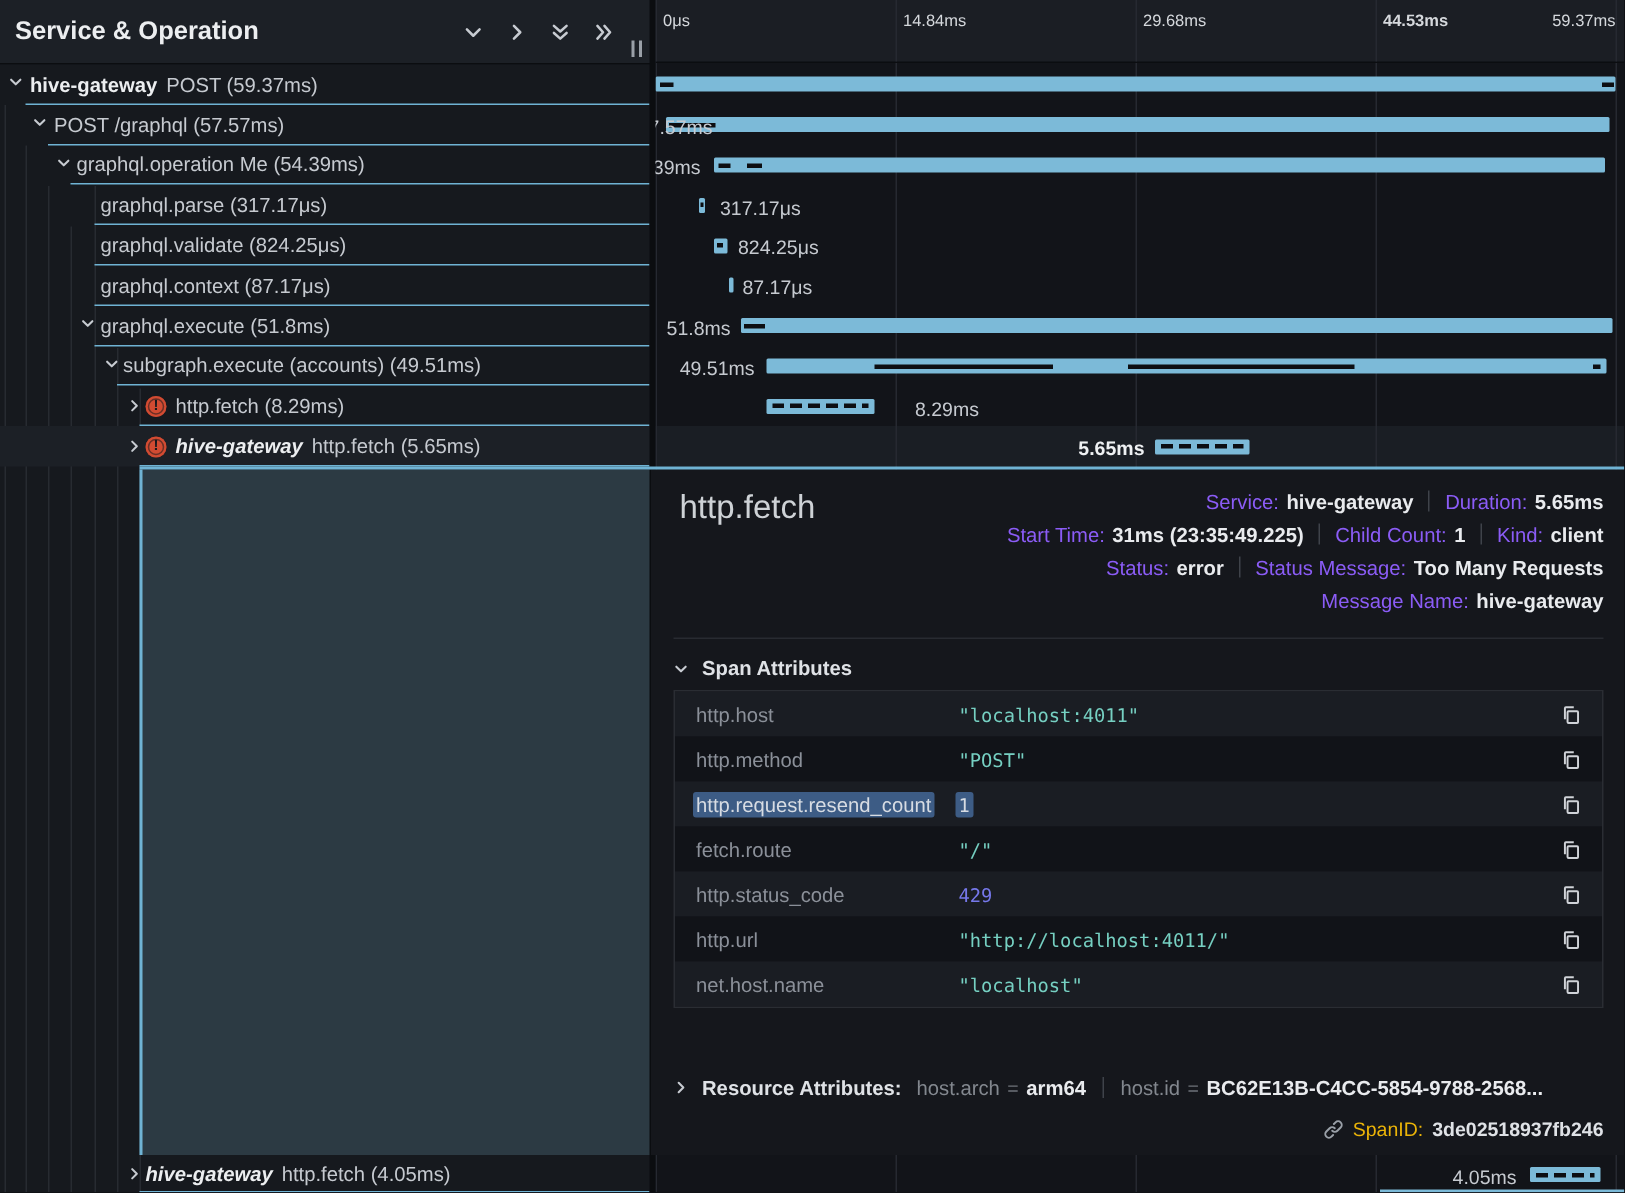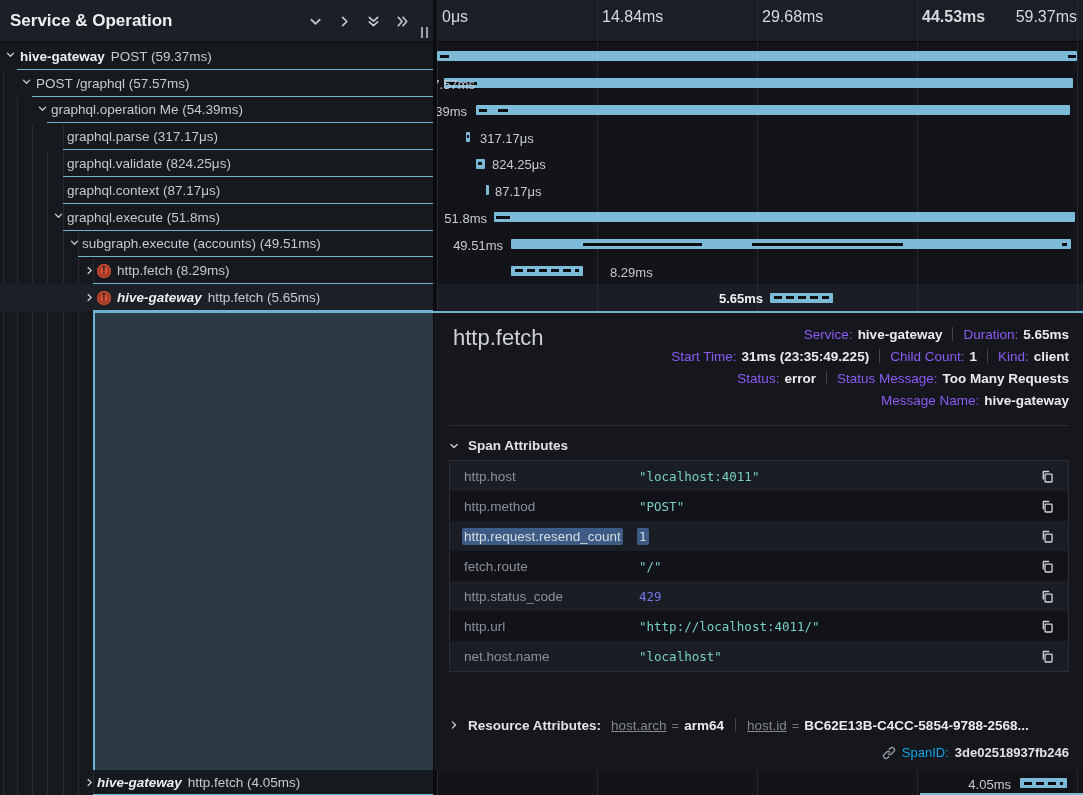--- a/index.html
+++ b/index.html
@@ -42,21 +42,21 @@
   .hl-block {
     position:absolute; left:93px; top:313px; width:341px; height:457px;
     background:#2c3a43; border-left:2px solid #6fb3d4;
   }
   
   .divider { position:absolute; left:433px; top:0; width:4px; height:795px; background:#0b0d10; }
   
   .right { position:absolute; left:437px; top:0; right:0; height:795px; overflow:hidden; }
   .ruler { position:absolute; left:0; top:0; right:0; height:42px; background:#1b1e24; border-bottom:1px solid #0b0d10; }
   .gridline { position:absolute; top:0; bottom:0; width:1px; background:#262931; }
-  .tick { position:absolute; top:8px; font-size:16px; color:#d5d8dc; white-space:nowrap; }
+  .tick { position:absolute; top:8px; font-size:11px; color:#d5d8dc; white-space:nowrap; }
   .rrow-sel { position:absolute; left:0; right:0; top:284.2px; height:26.8px; background:#1a1e24; }
   .bar { position:absolute; height:10px; background:#7cbad8; border-radius:1px; }
   .bar .dash { position:absolute; top:3.5px; height:3px; background:#0c0e12; }
   .bar.dashed:before {
     content:""; position:absolute; left:4px; right:4px; top:3.5px; height:3px;
     background:repeating-linear-gradient(90deg,#0c0e12 0 8px,transparent 8px 12px);
   }
   .blabel { position:absolute; height:15px; line-height:15px; font-size:13px; color:#c6cad0; white-space:nowrap; }
   .blabel.r { text-align:right; }
   .blabel.bold { color:#eef0f2; font-weight:bold; }
@@ -78,26 +78,26 @@
   .arow:nth-child(odd) { background:#1a1d23; }
   .arow:nth-child(even) { background:#111318; }
   .akey { width:175px; flex:0 0 175px; color:#8b9099; font-size:13.5px; white-space:nowrap; }
   .aval { flex:1; font-family:"DejaVu Sans Mono","Liberation Mono",monospace; font-size:12.5px; white-space:nowrap; }
   .aval.str { color:#76d0c2; }
   .aval.num { color:#7678ea; }
   .hl-sel { background:#3d5c85; border-radius:2px; color:#d7dce3; padding:1px 2px; margin:-1px -2px; }
   .copy-btn { flex:0 0 auto; color:#d0d3d8; cursor:pointer; display:flex; align-items:center; }
   .ra-row { position:absolute; left:15px; right:14px; top:401px; display:flex; align-items:center; height:22px; white-space:nowrap; overflow:hidden; }
   .ra-row .t { font-weight:bold; color:#dfe2e6; font-size:13.5px; margin:0 10px 0 9px; }
-  .ra-key { color:#83888f; font-size:13.5px;text-decoration:underline; }
+  .ra-key { color:#83888f; font-size:13.5px; }
   .ra-eq { color:#6d7178; margin:0 5px; font-size:13px; }
   .ra-val { color:#e9ebee; font-weight:bold; font-size:13.5px; }
   .ra-sep { width:1px; height:14px; background:#3f434a; margin:0 11px; }
   .d-footer { position:absolute; right:14px; top:432px; display:flex; align-items:center; gap:6px; }
-  .sid-label { color:#0ea5e9; font-size:13px; }
+  .sid-label { color:#eab308; font-size:13px; }
   .sid-value { color:#dfe2e6; font-weight:bold; font-size:13px; }
   .link-ic { color:#9aa0a8; display:flex; cursor:pointer; }
   svg.chv { display:block; }
 </style>
 </head>
 <body>
 
 <div class="app">
 
   <div class="left">

